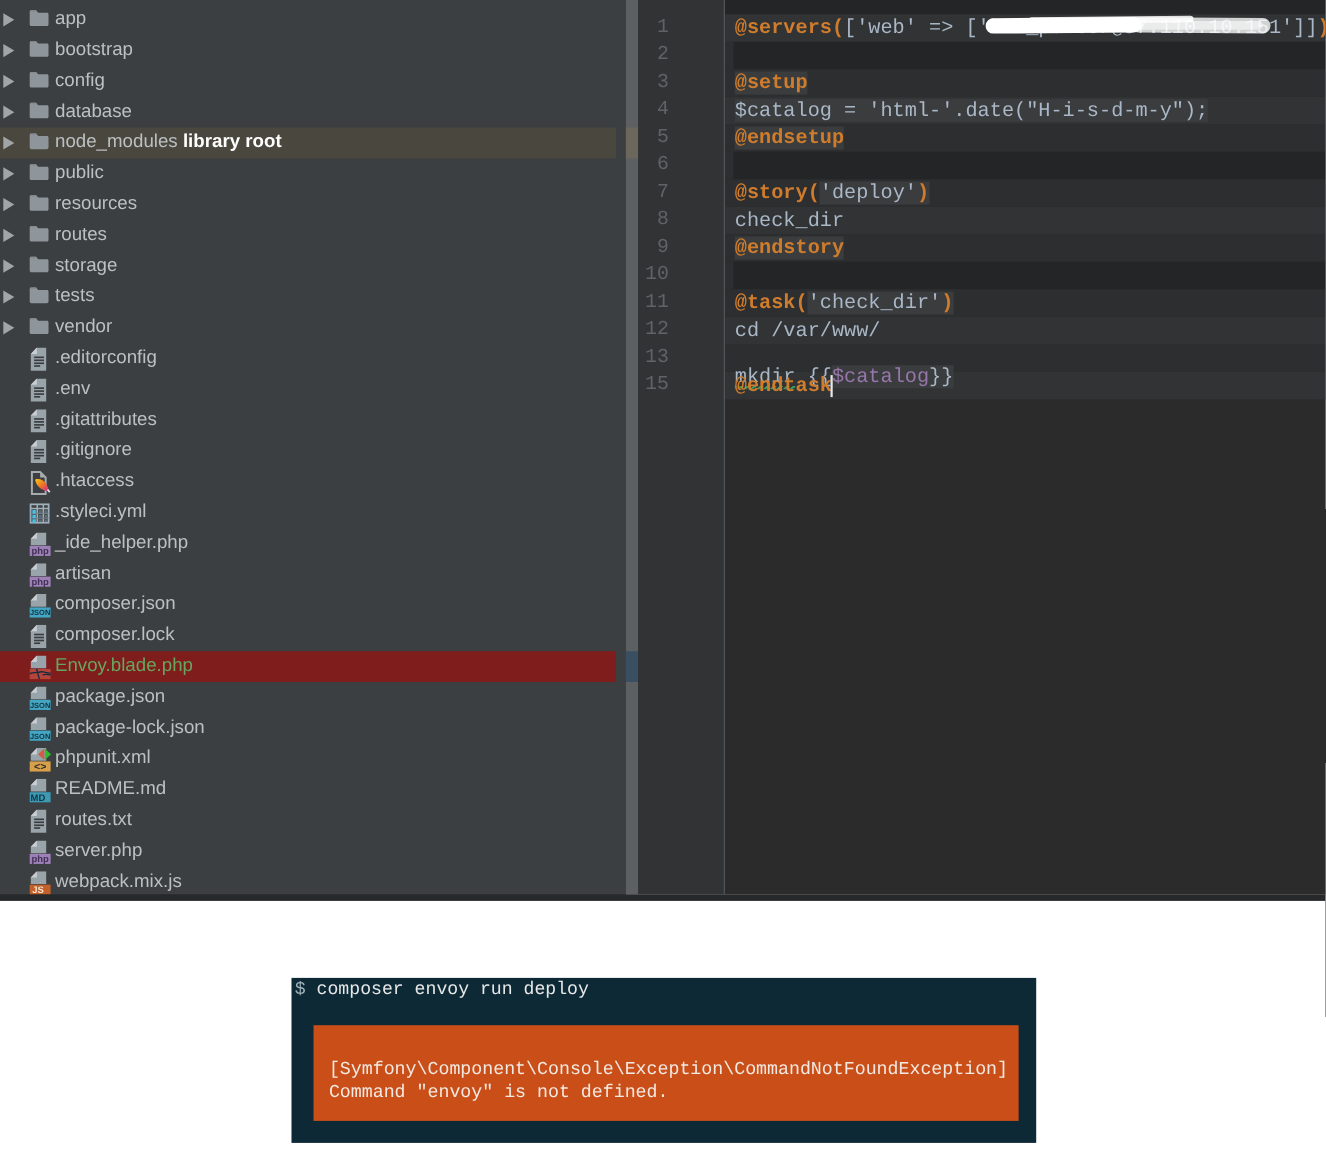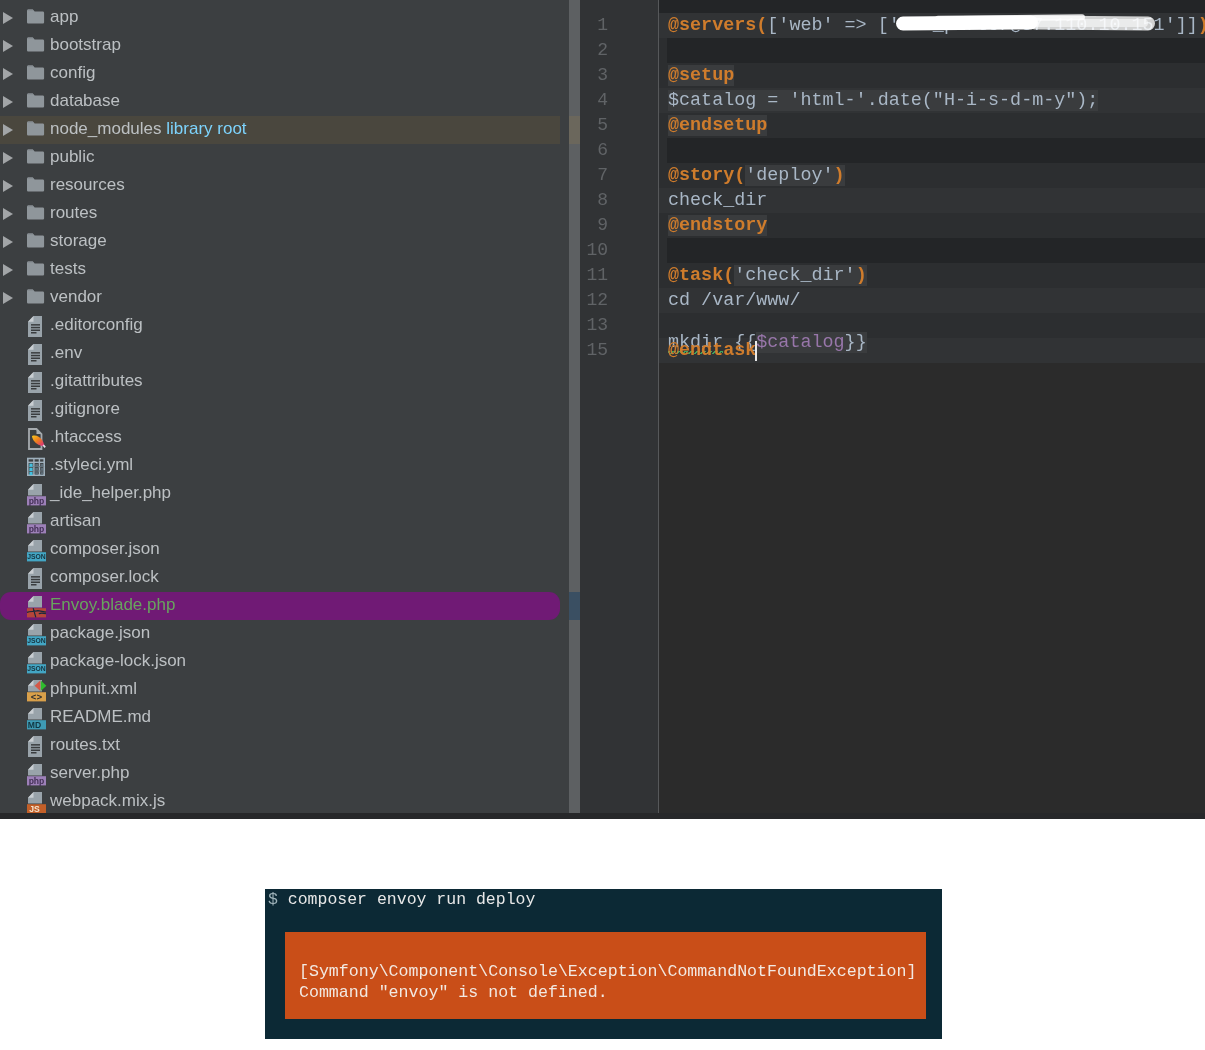--- a/index.html
+++ b/index.html
@@ -2,26 +2,26 @@
 <html><head>
 <meta charset="utf-8">
 <style>
   html,body{margin:0;padding:0;}
   body{width:1205px;height:1050px;background:#ffffff;font-family:"Liberation Sans",sans-serif;position:relative;overflow:hidden;}
   .ide{position:absolute;left:0;top:0;width:1205px;height:813px;background:#3c3f41;}
   .ide-border{position:absolute;left:0;top:813px;width:1205px;height:6px;background:#27282a;}
   .tree{position:absolute;left:0;top:0;width:569px;height:814px;background:#3c3f41;overflow:hidden;}
   .row{position:absolute;left:0;width:560px;height:28px;}
   .row .lbl{position:absolute;left:50px;top:3px;font-size:17px;color:#bcc0c3;white-space:pre;}
-  .row .sub{color:#7dd3fc;}
+  .row .sub{color:#ffffff;font-weight:bold;}
   .arrow{position:absolute;left:3px;top:8px;width:0;height:0;border-left:10px solid #a2a5a7;border-top:6px solid transparent;border-bottom:6px solid transparent;}
   .ic{position:absolute;left:26px;top:4px;line-height:0;}
   .fic{position:absolute;left:26px;top:4px;line-height:0;}
   .hl-nm{background:#4a473e;}
-  .hl-sel{background:#701a75;border-radius:11px;}
+  .hl-sel{background:#7f1d1d;}
   .hl-sel .lbl{color:#68a55e;}
   .scrollstrip{position:absolute;left:569px;top:0;width:11px;height:813px;background:#5d6062;}
   .strip-nm{position:absolute;left:569px;top:116px;width:11px;height:28px;background:#6b675c;}
   .strip-sel{position:absolute;left:569px;top:592px;width:11px;height:28px;background:#3a4f62;}
   .gutter{position:absolute;left:580px;top:0;width:78px;height:813px;background:#313335;}
   .divider{position:absolute;left:658px;top:0;width:1px;height:813px;background:#56585a;}
   .edit{position:absolute;left:659px;top:0;width:546px;height:813px;background:#2b2b2b;}
   .band{position:absolute;left:0;width:546px;height:25px;}
   .b-light{background:#313335;}
   .b-med{background:#2c2e30;}

